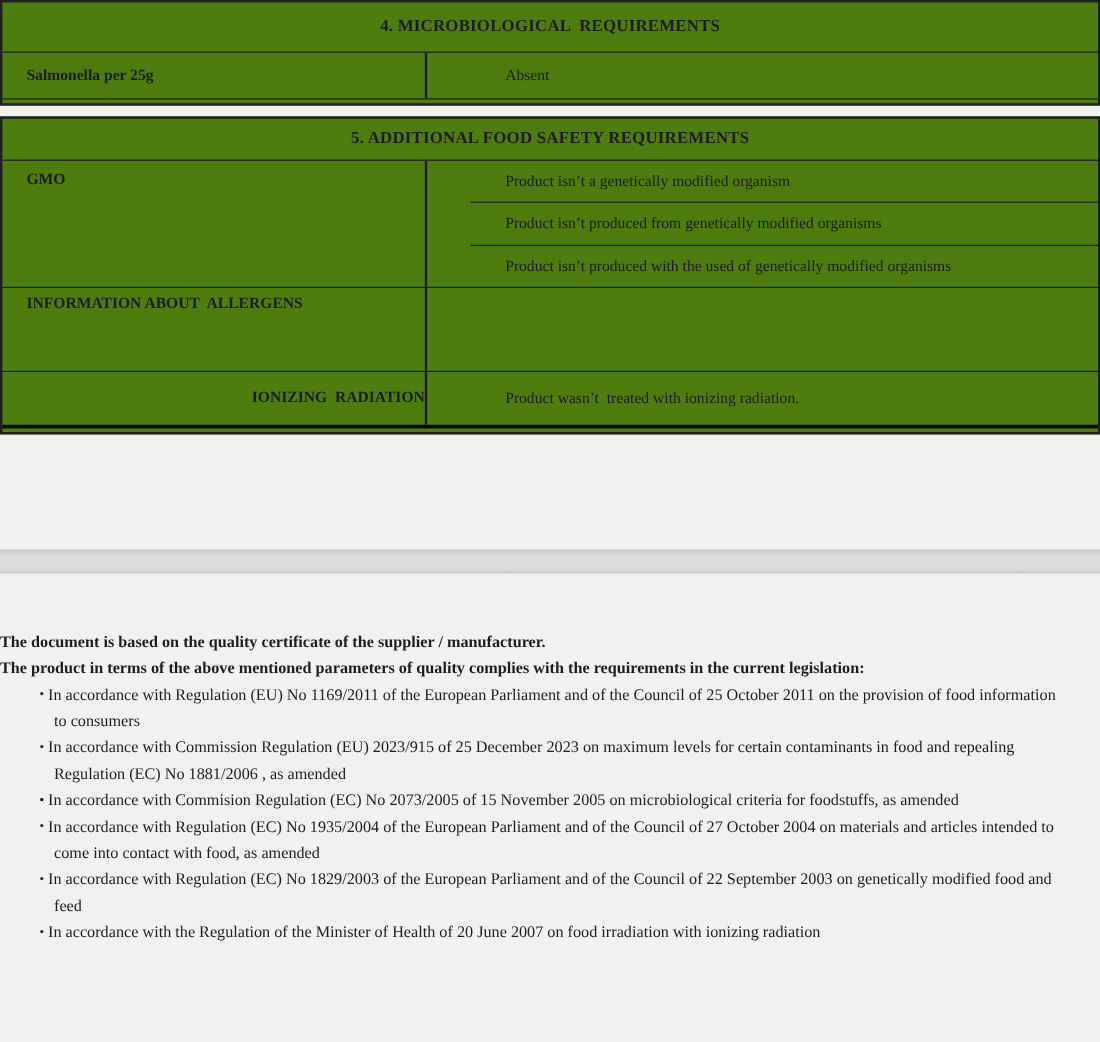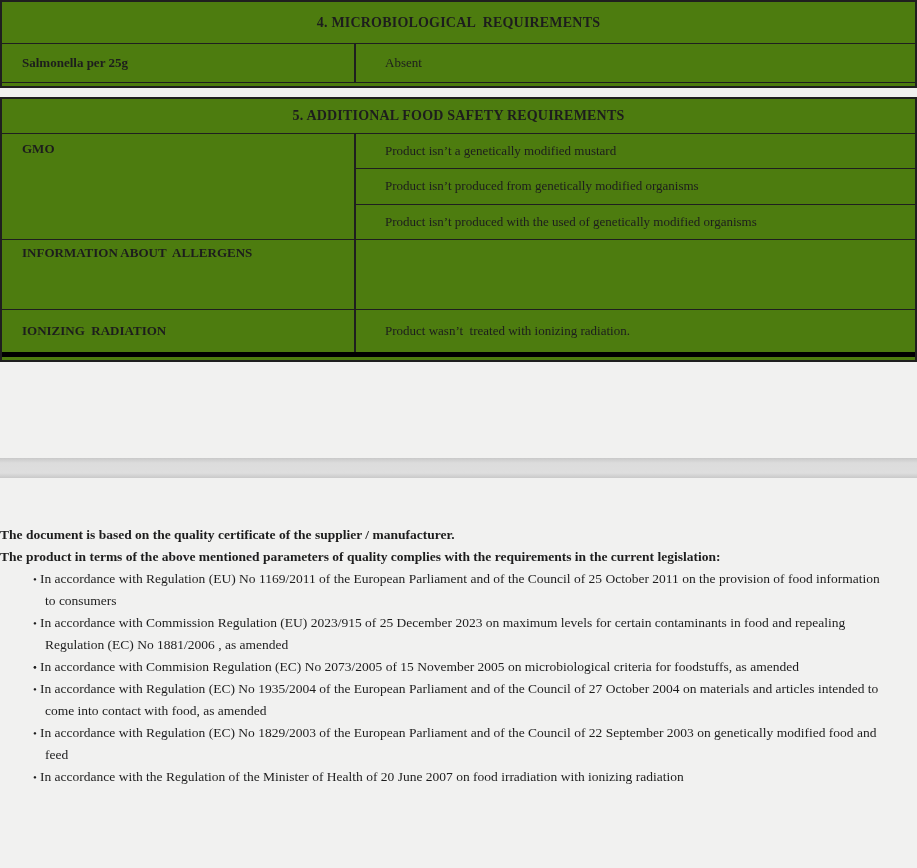--- a/index.html
+++ b/index.html
@@ -37,26 +37,27 @@
     width:354px;flex:none;box-sizing:border-box;
     border-right:2px solid #1f1f1f;
     font-weight:bold;font-size:13px;
     padding-left:20px;white-space:pre-wrap;
   }
   .v-center{display:flex;align-items:center;}
   .cell-r{
     flex:1;box-sizing:border-box;
     font-size:13px;padding-left:29px;padding-right:10px;
     white-space:pre-wrap;
+    margin-left:36px;
   }
   .group{display:flex;box-sizing:border-box;}
   .group + .group{border-top:1px solid #1f1f1f;}
   .g-gmo{height:105px;}
   .g-allerg{height:70px;}
-  .g-ion{flex:1;border-bottom:5px solid #000000;}
+  .g-ion{flex:1;border-bottom:3px solid #000000;text-align:right;}
   .g-gmo .cell-l{padding-top:7px;}
   .g-allerg .cell-l{padding-top:5px;}
   .g-ion .cell-l{padding-top:13px;}
   .stack{flex:1;display:flex;flex-direction:column;}
   .sub{box-sizing:border-box;display:flex;align-items:center;}
   .sub + .sub{border-top:1px solid #1f1f1f;}
   .sub.thick{border-top:2px solid #1f1f1f;}
   .s1{height:38px;} .s2{height:33px;} .s3{flex:1;}
   .a1{height:23px;} 
   .a2{flex:1;align-items:flex-start;padding-top:4px;line-height:22px;display:block;}
@@ -93,21 +94,21 @@
       <div class="cell-r v-center">Absent</div>
     </div>
   </div>
 
   <div class="doc-table tbl-b">
     <div class="hdr-row">5. ADDITIONAL FOOD SAFETY REQUIREMENTS</div>
 
     <div class="group g-gmo">
       <div class="cell-l">GMO</div>
       <div class="stack">
-        <div class="sub s1 cell-r">Product isn’t a genetically modified mustard</div>
+        <div class="sub s1 cell-r">Product isn’t a genetically modified organism</div>
         <div class="sub s2 cell-r">Product isn’t produced from genetically modified organisms</div>
         <div class="sub s3 cell-r">Product isn’t produced with the used of genetically modified organisms</div>
       </div>
     </div>
 
     <div class="group g-allerg">
       <div class="cell-l">INFORMATION ABOUT  ALLERGENS</div>
     </div>
 
     <div class="group g-ion">

